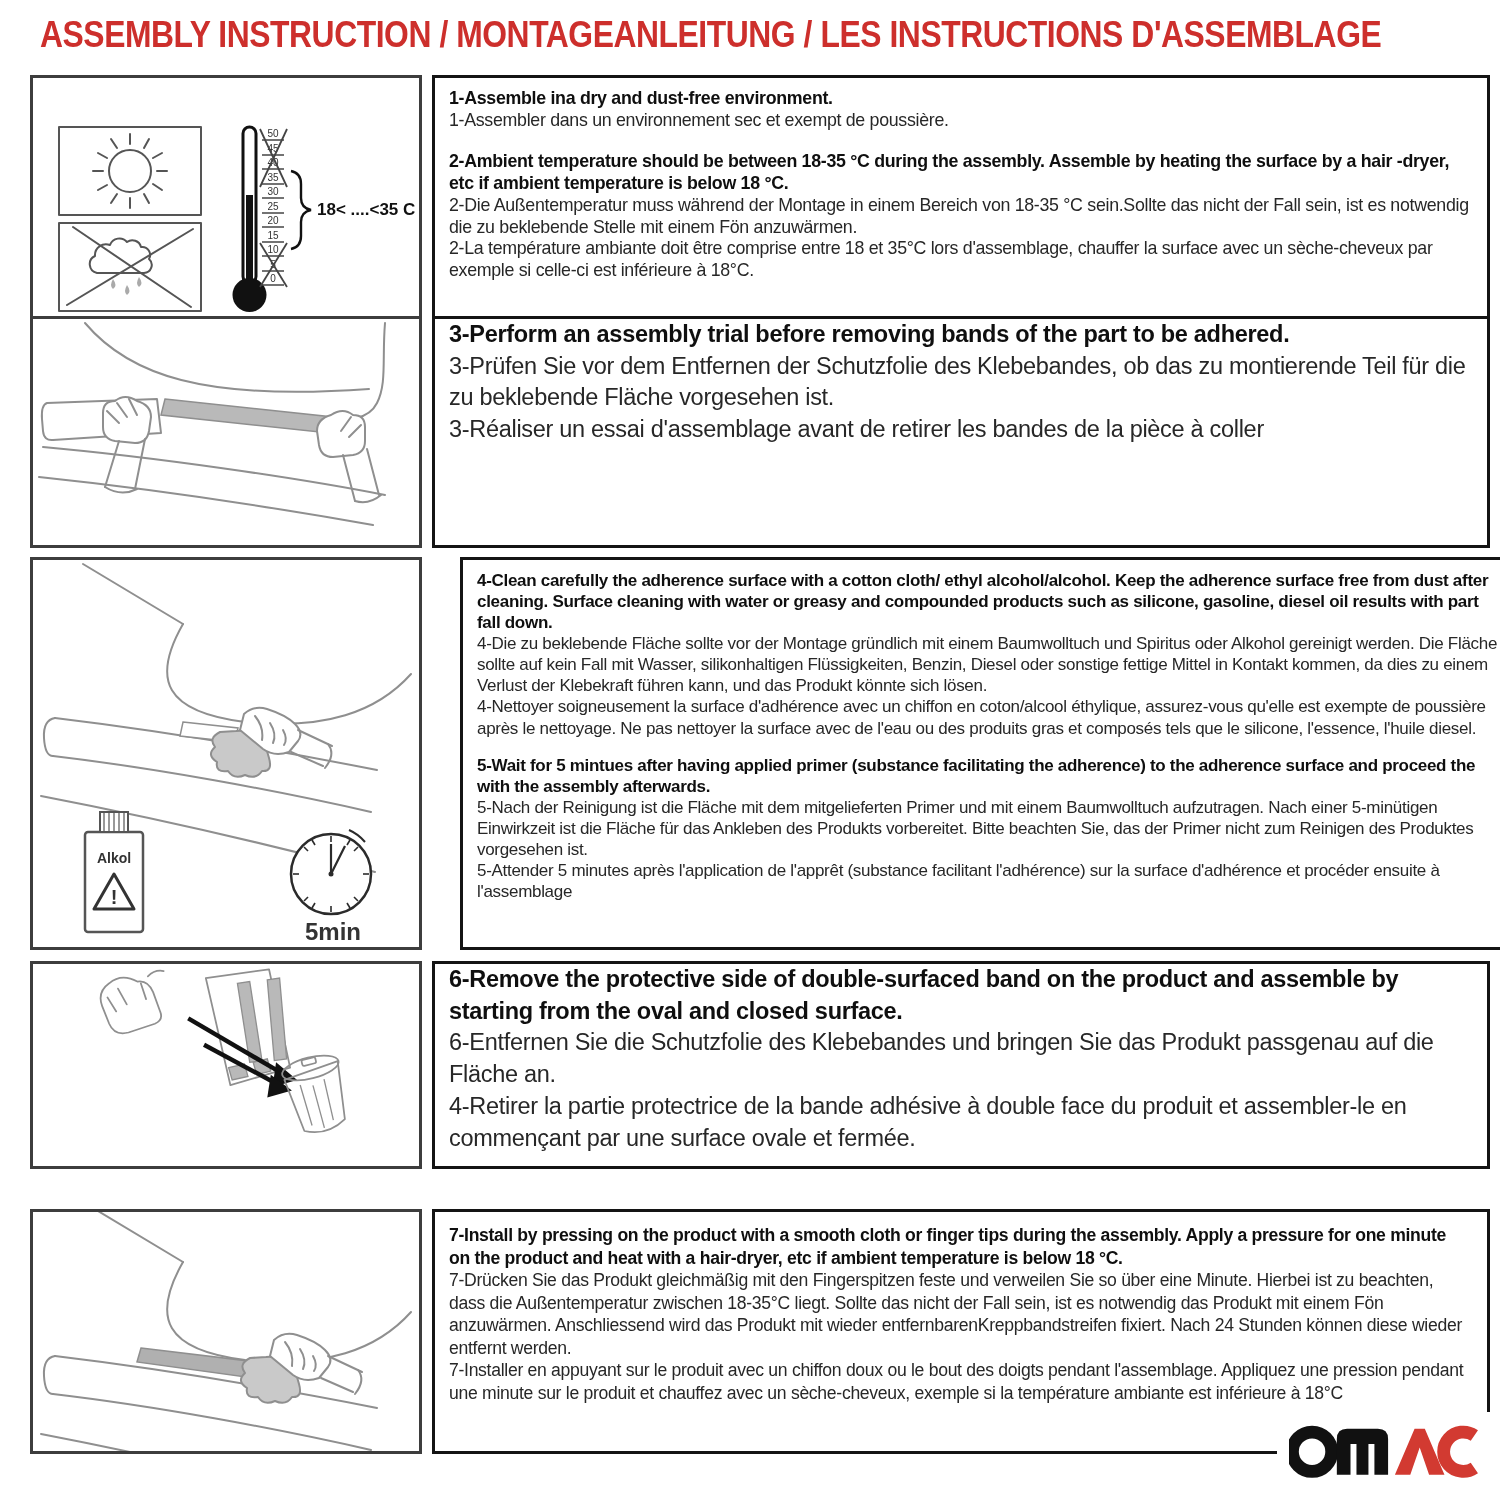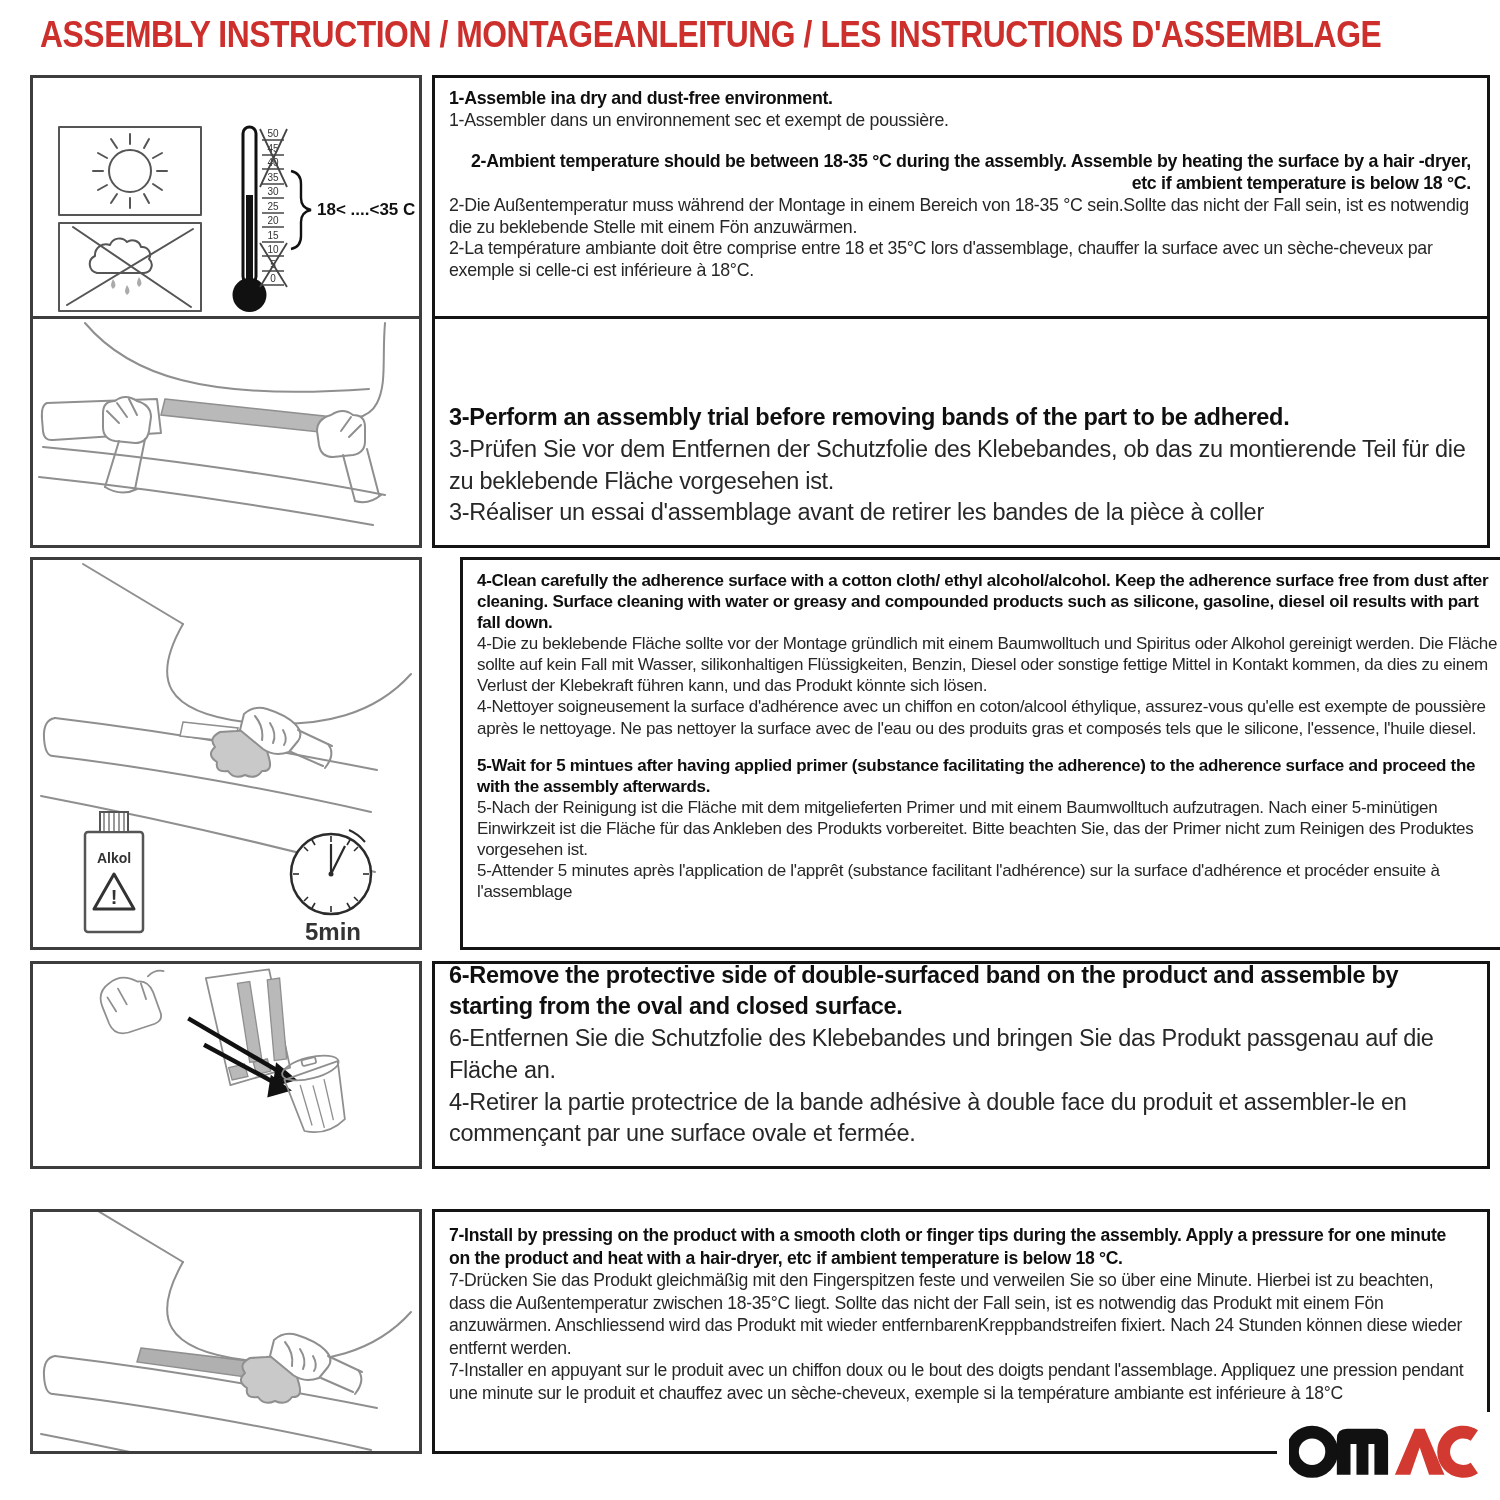--- a/index.html
+++ b/index.html
@@ -13,22 +13,22 @@
              border:3px solid #3d3d3d;background:#fff;}
   .illus-box svg{display:block;width:100%;height:100%;}
   .text-box{position:absolute;left:432px;width:1058px;height:100%;box-sizing:border-box;
             border:3px solid #141414;background:#fff;padding:10px 16px 16px 14px;}
   .text-box p{margin:0;color:#272727;}
   .text-box p.bold{font-weight:700;color:#0f0f0f;}
   .t-sm{font-size:17.8px;line-height:1.22;letter-spacing:-.3px;}
   .t-s3{font-size:17px;line-height:1.24;letter-spacing:-.3px;margin-left:28px;}
   .t-md{font-size:17.6px;line-height:1.28;letter-spacing:-.3px;padding-top:12px;}
   .t-lg{font-size:23.5px;line-height:1.35;letter-spacing:-.3px;
-        display:flex;flex-direction:column;justify-content:flex-end;padding-top:0;}
-  .gap{margin-top:20px !important;text-align:right;}
+        display:flex;flex-direction:column;justify-content:flex-start;padding-top:0;}
+  .gap{margin-top:20px !important;}
   .gap-sm{margin-top:16px !important;}
   
   .ln{fill:none;stroke:#8f8f8f;stroke-width:2;stroke-linecap:round;stroke-linejoin:round;}
   .lnd{fill:none;stroke:#555;stroke-width:2;stroke-linecap:round;stroke-linejoin:round;}
   .gray{fill:#b9b9b9;stroke:#8f8f8f;stroke-width:1.5;}
   .cloth{fill:#c9c9c9;stroke:#8f8f8f;stroke-width:2;stroke-linejoin:round;}
   .handw{fill:#fff;stroke:#8f8f8f;stroke-width:2;stroke-linejoin:round;}
   .tick-num{font-family:"Liberation Sans",sans-serif;font-size:10px;fill:#333;text-anchor:middle;}
   .thermo-label{font-family:"Liberation Sans",sans-serif;font-size:17px;font-weight:700;fill:#111;}
   .pic-label{font-family:"Liberation Sans",sans-serif;font-weight:700;fill:#333;text-anchor:middle;}

